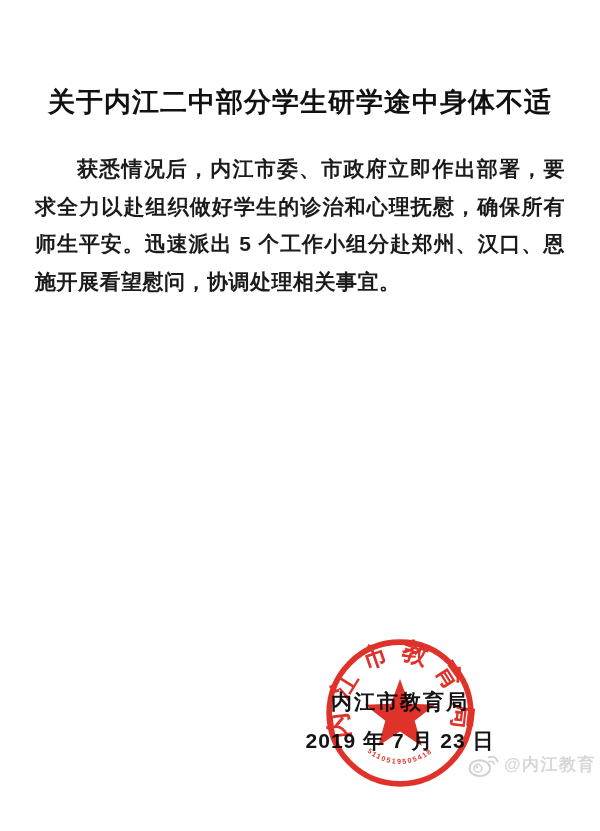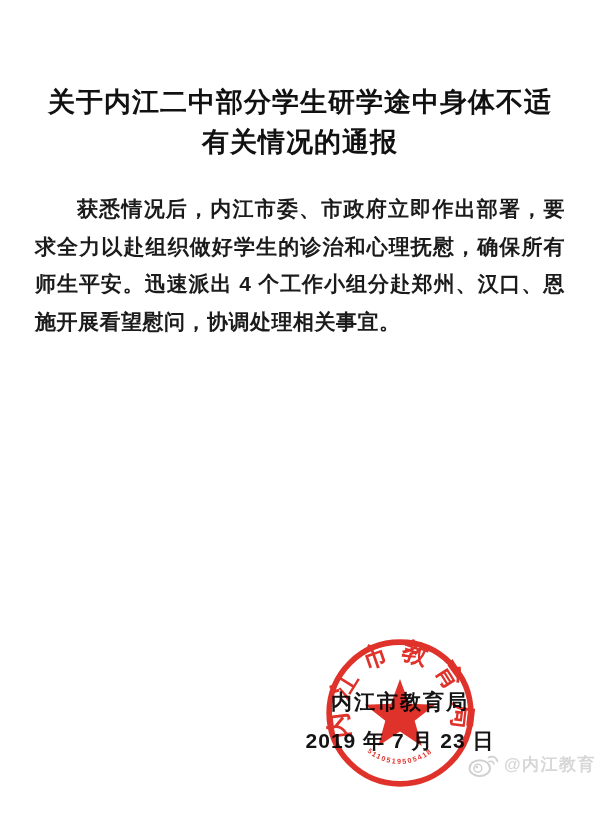--- a/index.html
+++ b/index.html
@@ -76,25 +76,24 @@
     color:#d7d7d7;
   }
 </style>
 </head>
 <body>
 
 <div class="page">
 
   <div class="doc-title">
     <div>关于内江二中部分学生研学途中身体不适</div>
-    <div>有关情况的通报</div>
   </div>
 
   <div class="doc-body">
-    <p>获悉情况后，内江市委、市政府立即作出部署，要求全力以赴组织做好学生的诊治和心理抚慰，确保所有师生平安。迅速派出 4 个工作小组分赴郑州、汉口、恩施开展看望慰问，协调处理相关事宜。</p>
+    <p>获悉情况后，内江市委、市政府立即作出部署，要求全力以赴组织做好学生的诊治和心理抚慰，确保所有师生平安。迅速派出 5 个工作小组分赴郑州、汉口、恩施开展看望慰问，协调处理相关事宜。</p>
   </div>
 
   <div class="signature-block">
     <div class="signature-org">内江市教育局</div>
     <div class="signature-date">2019 年 7 月 23 日</div>
   </div>
 
   <svg class="seal" viewBox="0 0 150 150">
     <circle cx="75" cy="75" r="69" fill="none" stroke="#dd2018" stroke-width="5.5"></circle>
     <defs>

